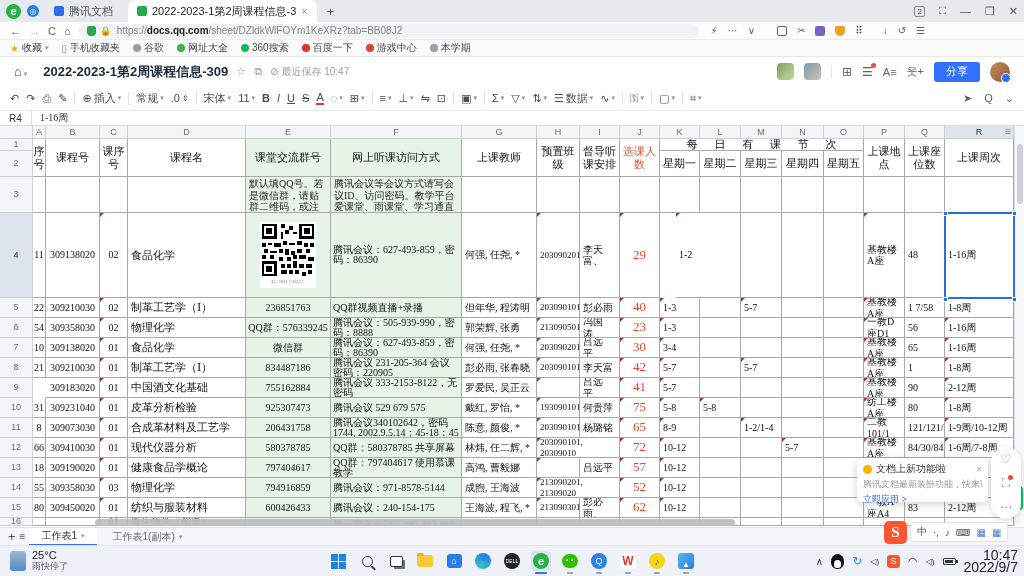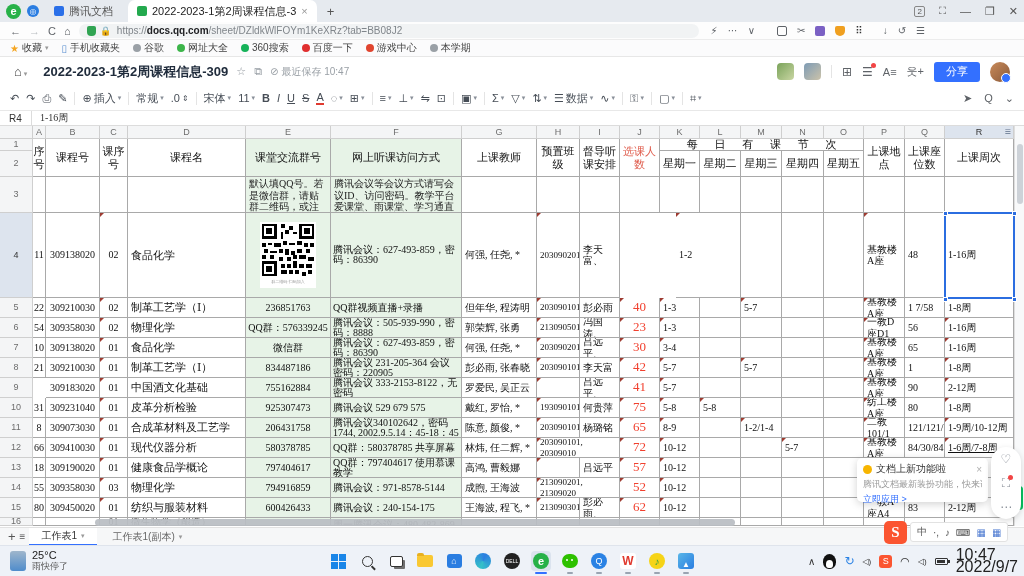--- a/index.html
+++ b/index.html
@@ -149,21 +149,21 @@
   .photos{width:16px;height:16px;border-radius:3px;background:linear-gradient(135deg,#59b6e8,#2a7de1);color:#fff;font-size:8px;
     display:flex;align-items:end;justify-content:center}
   #tray{position:absolute;right:6px;top:2px;display:flex;gap:8px;align-items:center;height:26px;font-size:10px;color:#333}
   .penguin{width:13px;height:15px;border-radius:50% 50% 45% 45%;background:#111;position:relative}
   .penguin::before{content:"";position:absolute;left:3px;top:6px;width:7px;height:8px;border-radius:50% 50% 40% 40%;background:#fff}
   .sync{color:#2a82e4;font-size:12px}
   .sogou-mini{width:13px;height:13px;border-radius:3px;background:#fb5531;color:#fff;font-size:9px;display:flex;align-items:center;justify-content:center}
   .batt{width:13px;height:7px;border:1px solid #333;border-radius:1px;position:relative}
   .batt::before{content:"";position:absolute;left:1px;top:1px;bottom:1px;width:8px;background:#333}
   .batt::after{content:"";position:absolute;right:-3px;top:1px;width:2px;height:3px;background:#333}
-  .clock{text-align:left;font-size:16px;line-height:12px;color:#222}
+  .clock{text-align:right;font-size:14px;line-height:12px;color:#222}
   .qrcap{font-size:4px;color:#999;text-align:center;line-height:5px}
 </style>
 </head>
 <body>
 
 <div id="screen">
 
   <div id="titlebar">
     <span class="logo360">e</span>
     <span class="bluedot">◎</span>
@@ -464,20 +464,21 @@
             <rect width="25" height="25" fill="#fff"></rect>
             <path fill="#000" d="M0 0h7v7H0zM18 0h7v7h-7zM0 18h7v7H0z"></path>
             <path fill="#fff" d="M1 1h5v5H1zM19 1h5v5h-5zM1 19h5v5H1z"></path>
             <path fill="#000" d="M2 2h3v3H2zM20 2h3v3h-3zM2 20h3v3H2zM9 0h2v2H9zM13 1h2v2h-2zM9 4h1v3H9zM11 3h2v2h-2zM15 4h2v1h-2zM0 9h2v2H0zM3 9h2v1H3zM6 9h3v2H6zM10 8h2v2h-2zM13 9h3v1h-3zM17 8h2v2h-2zM20 9h2v2h-2zM23 9h2v2h-2zM1 12h2v2H1zM4 13h3v1H4zM8 12h2v2H8zM11 12h2v3h-2zM14 13h2v2h-2zM17 12h2v2h-2zM21 12h2v2h-2zM0 15h2v2H0zM4 15h2v2H4zM8 16h2v2H8zM12 16h2v2h-2zM15 15h2v2h-2zM18 15h3v2h-3zM22 16h3v2h-3zM9 19h2v2H9zM12 19h2v2h-2zM15 18h2v3h-2zM18 19h2v2h-2zM21 19h3v2h-3zM9 22h3v2H9zM13 22h2v2h-2zM16 22h2v2h-2zM19 23h2v2h-2zM22 22h2v2h-2z"></path>
           </svg><div class="qrcap">群二维码·扫码加入</div></div>
       </div>
       <div class="cell green txt" style="left: 331px; top: 87px; width: 131px; height: 85px; font-size: 10px; line-height: 10px; display: flex; align-items: center;">腾讯会议：627-493-859，密码：86390</div>
       <div class="cell lft" style="left: 462px; top: 87px; width: 75px; height: 85px; font-size: 10px;">何强, 任尧, *</div>
       <div class="cell lft mk" style="left: 537px; top: 87px; width: 43px; height: 85px; font-size: 9px;">203090201</div>
       <div class="cell lft" style="left: 580px; top: 87px; width: 40px; height: 85px; font-size: 10px;">李天富、</div>
+      <div class="cell jval mk" style="left: 620px; top: 87px; width: 40px; height: 85px;">29</div>
       <div class="cell lft mk" style="left: 660px; top: 87px; width: 40px; height: 85px; font-size: 10px; margin-left: 16px;">1-2</div>
       <div class="cell lft" style="left: 700px; top: 87px; width: 41px; height: 85px; font-size: 10px;"></div>
       <div class="cell lft" style="left: 741px; top: 87px; width: 41px; height: 85px; font-size: 10px;"></div>
       <div class="cell lft" style="left: 782px; top: 87px; width: 42px; height: 85px; font-size: 10px;"></div>
       <div class="cell lft" style="left: 824px; top: 87px; width: 40px; height: 85px; font-size: 10px;"></div>
       <div class="cell lft mk" style="left: 864px; top: 87px; width: 41px; height: 85px; font-size: 10px;">基教楼A座</div>
       <div class="cell lft" style="left: 905px; top: 87px; width: 40px; height: 85px; font-size: 10px;">48</div>
       <div class="cell lft mk" style="left: 945px; top: 87px; width: 69px; height: 85px; font-size: 10px;">1-16周</div>
       <div class="cell ctr" style="left: 33px; top: 172px; width: 13px; height: 20px; font-size: 10px;">22</div>
       <div class="cell ctr" style="left: 46px; top: 172px; width: 54px; height: 20px; font-size: 10px;">309210030</div>
@@ -614,21 +615,21 @@
       <div class="cell lft" style="left: 462px; top: 312px; width: 75px; height: 20px; font-size: 10px;">林炜, 任二辉, *</div>
       <div class="cell lft mk" style="left: 537px; top: 312px; width: 83px; height: 20px; font-size: 9px;">203090101, 20309010</div>
       <div class="cell jval mk" style="left: 620px; top: 312px; width: 40px; height: 20px;">72</div>
       <div class="cell lft mk" style="left: 660px; top: 312px; width: 40px; height: 20px; font-size: 10px;">10-12</div>
       <div class="cell lft" style="left: 700px; top: 312px; width: 41px; height: 20px; font-size: 10px;"></div>
       <div class="cell lft" style="left: 741px; top: 312px; width: 41px; height: 20px; font-size: 10px;"></div>
       <div class="cell lft mk" style="left: 782px; top: 312px; width: 42px; height: 20px; font-size: 10px;">5-7</div>
       <div class="cell lft" style="left: 824px; top: 312px; width: 40px; height: 20px; font-size: 10px;"></div>
       <div class="cell lft mk" style="left: 864px; top: 312px; width: 41px; height: 20px; font-size: 10px;">基教楼A座</div>
       <div class="cell lft" style="left: 905px; top: 312px; width: 40px; height: 20px; font-size: 10px;">84/30/84</div>
-      <div class="cell lft mk" style="left: 945px; top: 312px; width: 69px; height: 20px; font-size: 10px; text-decoration: underline;">1-6周/7-8周</div>
+      <div class="cell lft mk" style="left: 945px; top: 312px; width: 69px; height: 20px; font-size: 10px;">1-6周/7-8周</div>
       <div class="cell ctr" style="left: 33px; top: 332px; width: 13px; height: 20px; font-size: 10px;">18</div>
       <div class="cell ctr" style="left: 46px; top: 332px; width: 54px; height: 20px; font-size: 10px;">309190020</div>
       <div class="cell ctr mk" style="left: 100px; top: 332px; width: 28px; height: 20px; font-size: 10px;">01</div>
       <div class="cell lft" style="left: 128px; top: 332px; width: 118px; height: 20px;">健康食品学概论</div>
       <div class="cell ctr green" style="left: 246px; top: 332px; width: 85px; height: 20px; font-size: 10px;">797404617</div>
       <div class="cell green txt" style="left: 331px; top: 332px; width: 131px; height: 20px; font-size: 10px; line-height: 10px; display: flex; align-items: center;">QQ群：797404617 使用慕课教学</div>
       <div class="cell lft" style="left: 462px; top: 332px; width: 75px; height: 20px; font-size: 10px;">高鸿, 曹毅娜</div>
       <div class="cell lft mk" style="left: 537px; top: 332px; width: 43px; height: 20px; font-size: 9px;"></div>
       <div class="cell lft" style="left: 580px; top: 332px; width: 40px; height: 20px; font-size: 10px;">吕远平</div>
       <div class="cell jval mk" style="left: 620px; top: 332px; width: 40px; height: 20px;">57</div>

